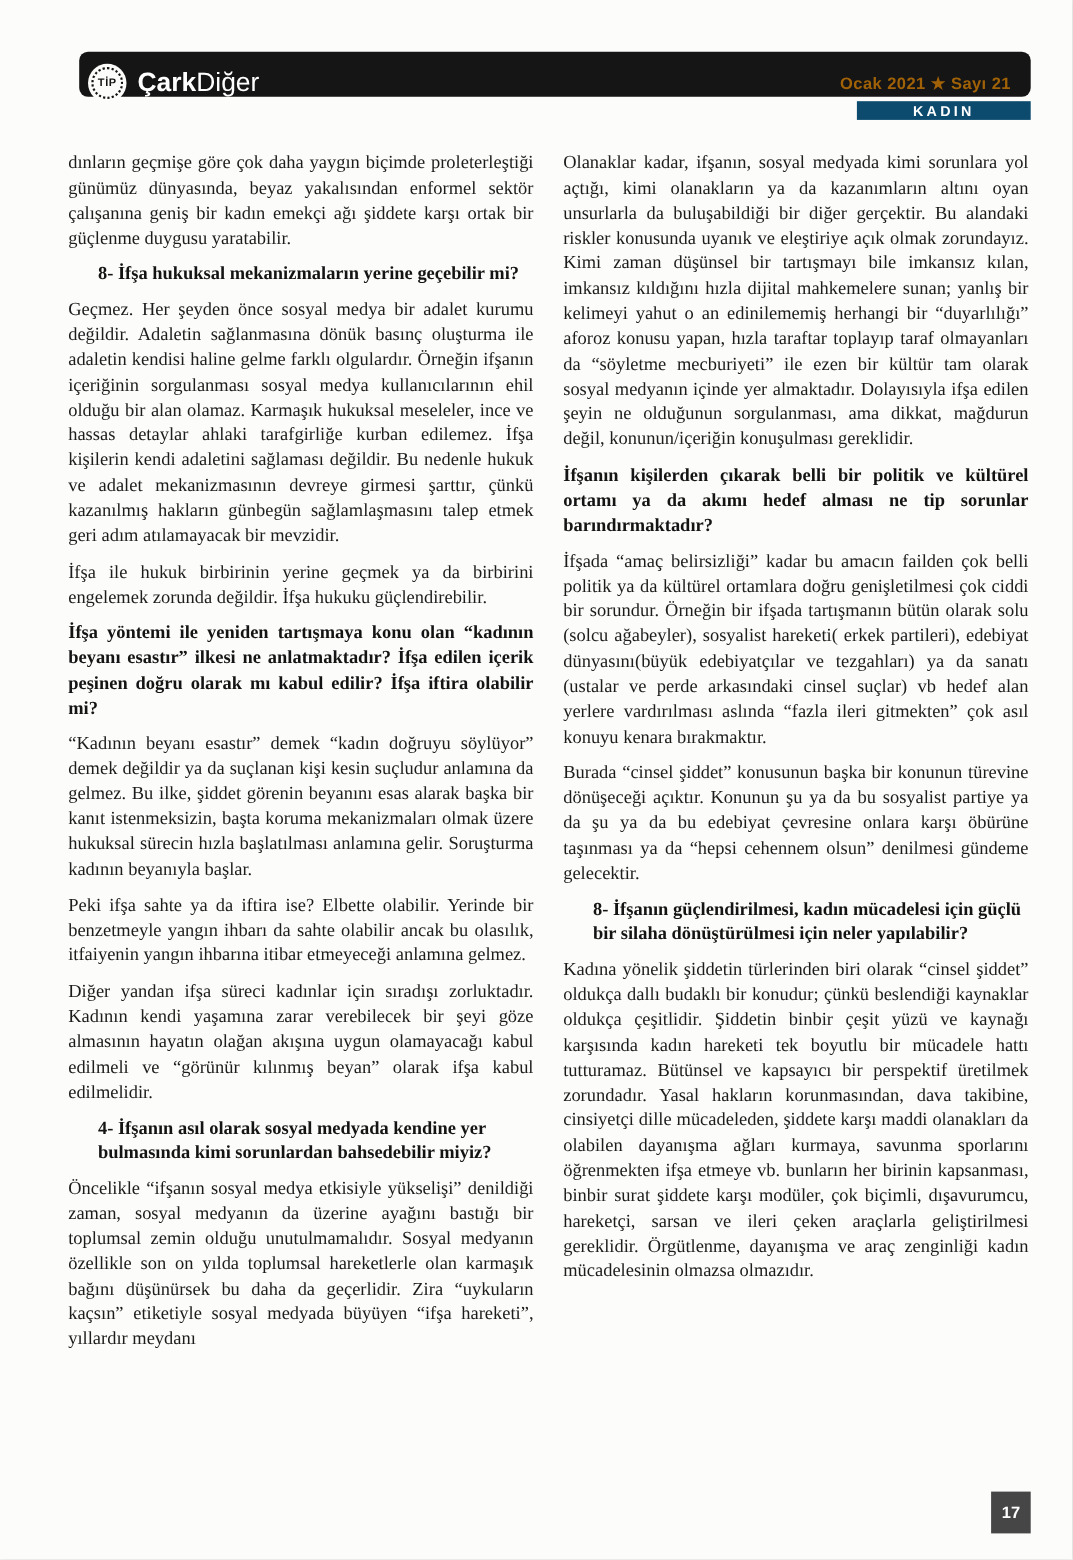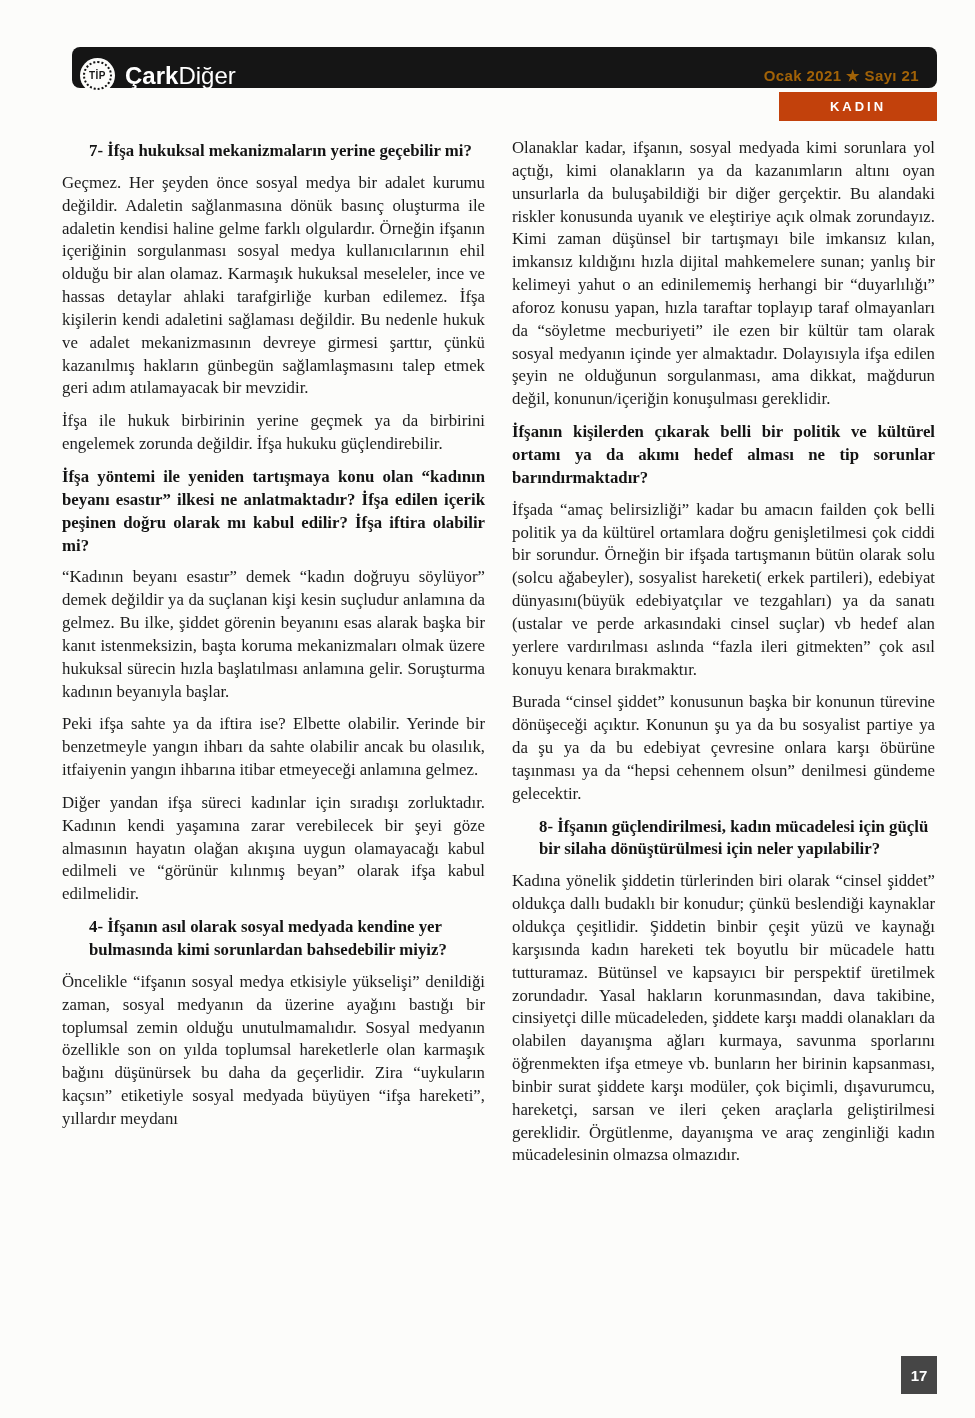--- a/index.html
+++ b/index.html
@@ -60,22 +60,22 @@
     color: #a16207;
     font: 700 15px "Liberation Sans", sans-serif;
     letter-spacing: .4px;
     white-space: nowrap;
   }
 
   
   .badge {
     position: absolute;
     top: 92px; right: 38px;
-    width: 158px; height: 29px;
-    background: #c2410c;
+    width: 158px; height: 17px;
+    background: #0c4a6e;
     color: #ffffff;
     font: 700 13px "Liberation Sans", sans-serif;
     letter-spacing: 3px;
     display: flex; align-items: center; justify-content: center; margin-left: 36px;
   }
 
   
   .columns {
     position: absolute;
     top: 137px; left: 62px; right: 40px;
@@ -129,21 +129,22 @@
       </div>
     </div>
     <div class="issue">Ocak 2021 ★ Sayı 21</div>
   </header>
 
   <div class="badge">KADIN</div>
 
   <main class="columns">
 
     <section class="col">
-      <h3 class="h-num">7- İfşa hukuksal mekanizmaların yerine geçebilir mi?</h3>
+      <p class="para">dınların geçmişe göre çok daha yaygın biçimde proleterleştiği günümüz dünyasında, beyaz yakalısından enformel sektör çalışanına geniş bir kadın emekçi ağı şiddete karşı ortak bir güçlenme duygusu yaratabilir.</p>
+      <h3 class="h-num">8- İfşa hukuksal mekanizmaların yerine geçebilir mi?</h3>
       <p class="para">Geçmez. Her şeyden önce sosyal medya bir adalet kurumu değildir. Adaletin sağlanmasına dönük basınç oluşturma ile adaletin kendisi haline gelme farklı olgulardır. Örneğin ifşanın içeriğinin sorgulanması sosyal medya kullanıcılarının ehil olduğu bir alan olamaz. Karmaşık hukuksal meseleler, ince ve hassas detaylar ahlaki tarafgirliğe kurban edilemez. İfşa kişilerin kendi adaletini sağlaması değildir. Bu nedenle hukuk ve adalet mekanizmasının devreye girmesi şarttır, çünkü kazanılmış hakların günbegün sağlamlaşmasını talep etmek geri adım atılamayacak bir mevzidir.</p>
       <p class="para">İfşa ile hukuk birbirinin yerine geçmek ya da birbirini engelemek zorunda değildir. İfşa hukuku güçlendirebilir.</p>
       <h3 class="h-q">İfşa yöntemi ile yeniden tartışmaya konu olan “kadının beyanı esastır” ilkesi ne anlatmaktadır? İfşa edilen içerik peşinen doğru olarak mı kabul edilir? İfşa iftira olabilir mi?</h3>
       <p class="para">“Kadının beyanı esastır” demek “kadın doğruyu söylüyor” demek değildir ya da suçlanan kişi kesin suçludur anlamına da gelmez. Bu ilke, şiddet görenin beyanını esas alarak başka bir kanıt istenmeksizin, başta koruma mekanizmaları olmak üzere hukuksal sürecin hızla başlatılması anlamına gelir. Soruşturma kadının beyanıyla başlar.</p>
       <p class="para">Peki ifşa sahte ya da iftira ise? Elbette olabilir. Yerinde bir benzetmeyle yangın ihbarı da sahte olabilir ancak bu olasılık, itfaiyenin yangın ihbarına itibar etmeyeceği anlamına gelmez.</p>
       <p class="para">Diğer yandan ifşa süreci kadınlar için sıradışı zorluktadır. Kadının kendi yaşamına zarar verebilecek bir şeyi göze almasının hayatın olağan akışına uygun olamayacağı kabul edilmeli ve “görünür kılınmış beyan” olarak ifşa kabul edilmelidir.</p>
       <h3 class="h-num">4- İfşanın asıl olarak sosyal medyada kendine yer bulmasında kimi sorunlardan bahsedebilir miyiz?</h3>
       <p class="para">Öncelikle “ifşanın sosyal medya etkisiyle yükselişi” denildiği zaman, sosyal medyanın da üzerine ayağını bastığı bir toplumsal zemin olduğu unutulmamalıdır. Sosyal medyanın özellikle son on yılda toplumsal hareketlerle olan karmaşık bağını düşünürsek bu daha da geçerlidir. Zira “uykuların kaçsın” etiketiyle sosyal medyada büyüyen “ifşa hareketi”, yıllardır meydanı</p>
     </section>
 

